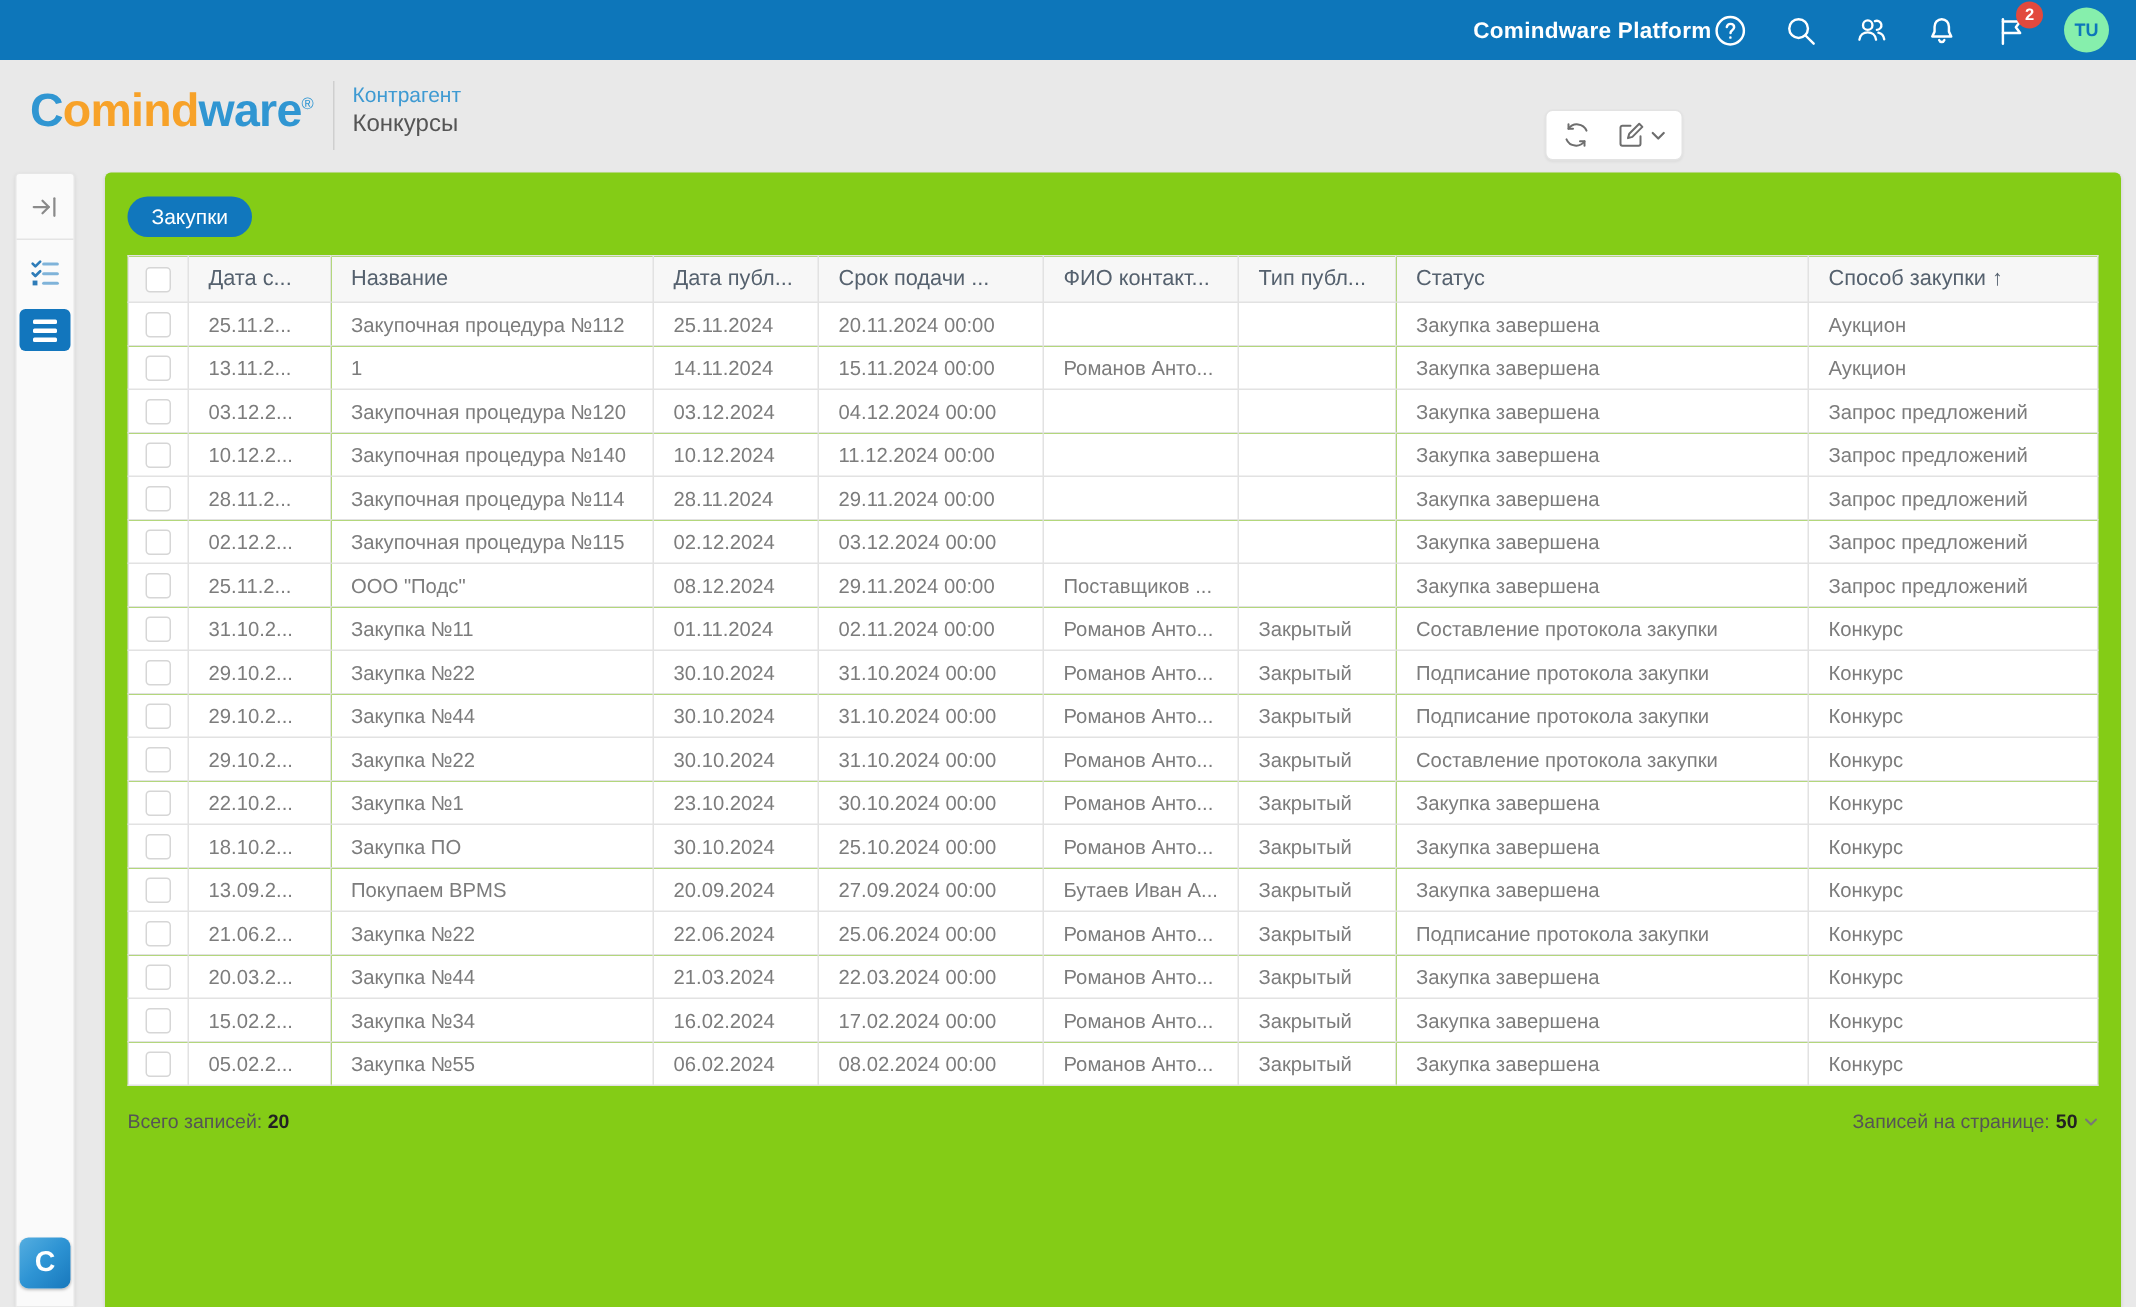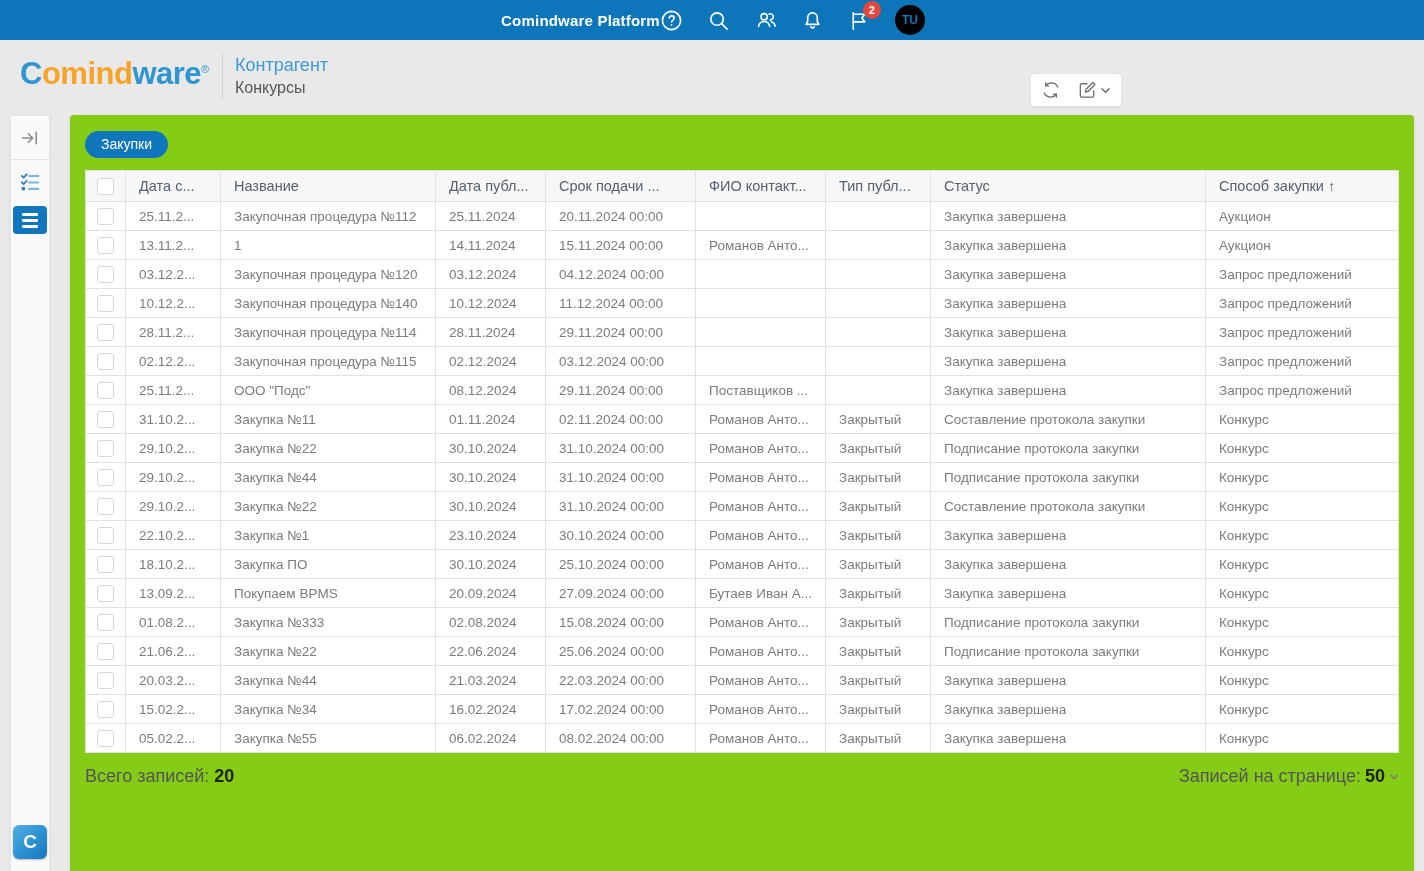--- a/index.html
+++ b/index.html
@@ -1,42 +1,42 @@
 <!DOCTYPE html>
 <html><head>
 <meta charset="utf-8">
 <style>
   * { margin:0; padding:0; box-sizing:border-box; }
   html,body { width:1424px; height:871px; overflow:hidden;
     font-family:"Liberation Sans","DejaVu Sans",sans-serif; background:#e9e9e9; }
 
   
   .topbar { position:absolute; left:0; top:0; width:1424px; height:40px;
-    background:#0d76ba; display:flex; align-items:center; justify-content:center;
+    background:#0d76ba; display:flex; align-items:center; justify-content:flex-end;
     padding:0 18px 0 20px; }
   .topbar-title { color:#fff; font-size:15px; font-weight:700; letter-spacing:.2px; }
   .topbar-icons { display:flex; align-items:center; gap:23px; }
   .tb-icon { width:24px; height:24px; display:flex; align-items:center; justify-content:center;
     cursor:pointer; position:relative; }
   .tb-icon svg { stroke:#fff; fill:none; stroke-width:1.7; stroke-linecap:round; stroke-linejoin:round; }
   .badge { position:absolute; top:-7px; right:-9px; min-width:18px; height:18px; border-radius:9px;
     background:#e2493d; color:#fff; font-size:11px; font-weight:700;
     display:flex; align-items:center; justify-content:center; padding:0 4px; }
-  .avatar { width:30px; height:30px; border-radius:50%; background:#000000; color:#0d76ba;
+  .avatar { width:30px; height:30px; border-radius:50%; background:#86efac; color:#0d76ba;
     font-size:12px; font-weight:700; display:flex; align-items:center; justify-content:center; cursor:pointer; }
 
   
   .header-band { position:absolute; left:0; top:40px; width:1136px; height:75px; }
   .logo { position:absolute; left:20px; top:16px; font-size:31px; font-weight:600;
     letter-spacing:-0.5px; cursor:pointer; }
   .logo .lg-blue { color:#3096d2; } .logo .lg-orange { color:#f7a229; }
   .logo .lg-reg { font-size:11px; color:#3096d2; vertical-align:super; font-weight:400; }
   .hdr-divider { position:absolute; left:222px; top:14px; width:1px; height:46px; background:#cfcfcf; }
   .bc-block { position:absolute; left:235px; top:15px; }
-  .breadcrumb { color:#3e9ad2; font-size:18px; cursor:pointer; }
+  .breadcrumb { color:#3e9ad2; font-size:14px; cursor:pointer; }
   .page-title { color:#555; font-size:16px; margin-top:3px; }
   .header-actions { position:absolute; right:14px; top:33px; height:34px; background:#fff;
     border:1px solid #e3e3e3; border-radius:5px; display:flex; align-items:center;
     padding:0 10px; gap:16px; box-shadow:0 1px 2px rgba(0,0,0,.06); }
   .ha-btn { display:flex; align-items:center; gap:3px; cursor:pointer; }
   .ha-btn svg { stroke:#6e6e6e; fill:none; stroke-width:1.6; stroke-linecap:round; stroke-linejoin:round; }
 
   
   .side-rail { position:absolute; left:10px; top:115px; width:40px; height:756px;
     background:#fafafa; border:1px solid #e6e6e6; border-bottom:none; border-radius:3px 3px 0 0;
@@ -65,21 +65,21 @@
   table.grid th { background:#f7f7f7; height:31px; font-weight:400; font-size:14.5px;
     color:#55616e; text-align:left; padding:0 8px 0 13px; cursor:pointer; }
   table.grid td { height:29px; font-size:13.5px; color:#7c7c7c; padding:0 8px 0 13px; background:#fff; }
   table.grid tr { cursor:pointer; }
   .cb-cell { text-align:center !important; padding:0 !important; }
   .cb { display:inline-block; width:17px; height:17px; border:1px solid #d6d6d6; border-radius:3px;
     background:#fff; vertical-align:middle; cursor:pointer; }
   .sort-arrow { color:#55616e; }
 
   .table-footer { width:1314px; height:47px; display:flex; align-items:center;
-    justify-content:space-between; font-size:18px; color:#555; }
+    justify-content:space-between; font-size:13px; color:#555; }
   .table-footer b { color:#222; }
   .pp { display:flex; align-items:center; gap:4px; cursor:pointer; }
   .pp svg { stroke:#777; fill:none; stroke-width:1.6; stroke-linecap:round; stroke-linejoin:round; }
 </style>
 </head>
 <body>
 
 <div class="topbar">
   <div class="topbar-title">Comindware Platform</div>
   <div class="topbar-icons">
@@ -353,31 +353,20 @@
           <td>Покупаем BPMS</td>
           <td>20.09.2024</td>
           <td>27.09.2024 00:00</td>
           <td>Бутаев Иван А...</td>
           <td>Закрытый</td>
           <td>Закупка завершена</td>
           <td>Конкурс</td>
         </tr>
         <tr>
           <td class="cb-cell"><span class="cb"></span></td>
-          <td>01.08.2...</td>
-          <td>Закупка №333</td>
-          <td>02.08.2024</td>
-          <td>15.08.2024 00:00</td>
-          <td>Романов Анто...</td>
-          <td>Закрытый</td>
-          <td>Подписание протокола закупки</td>
-          <td>Конкурс</td>
-        </tr>
-        <tr>
-          <td class="cb-cell"><span class="cb"></span></td>
           <td>21.06.2...</td>
           <td>Закупка №22</td>
           <td>22.06.2024</td>
           <td>25.06.2024 00:00</td>
           <td>Романов Анто...</td>
           <td>Закрытый</td>
           <td>Подписание протокола закупки</td>
           <td>Конкурс</td>
         </tr>
         <tr>

